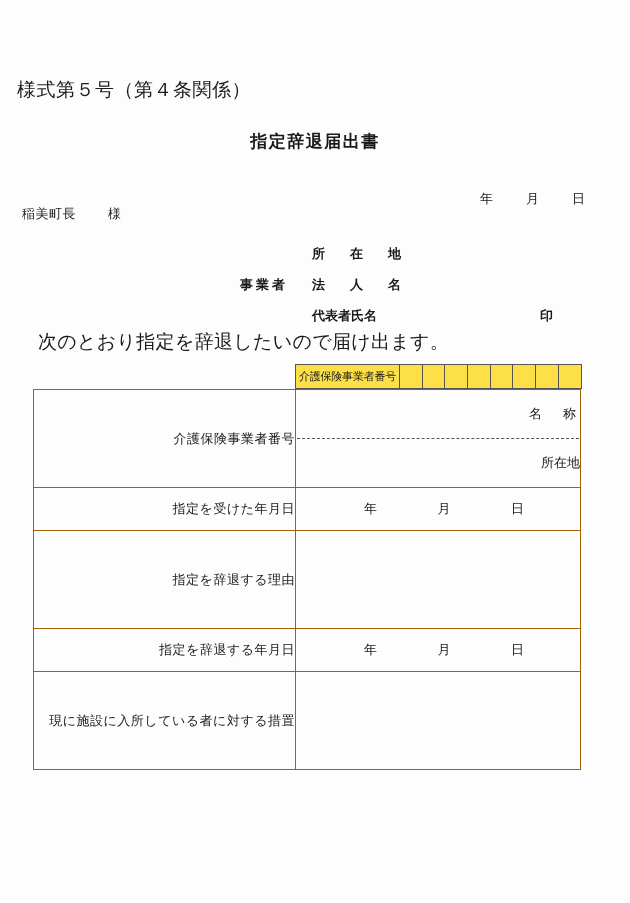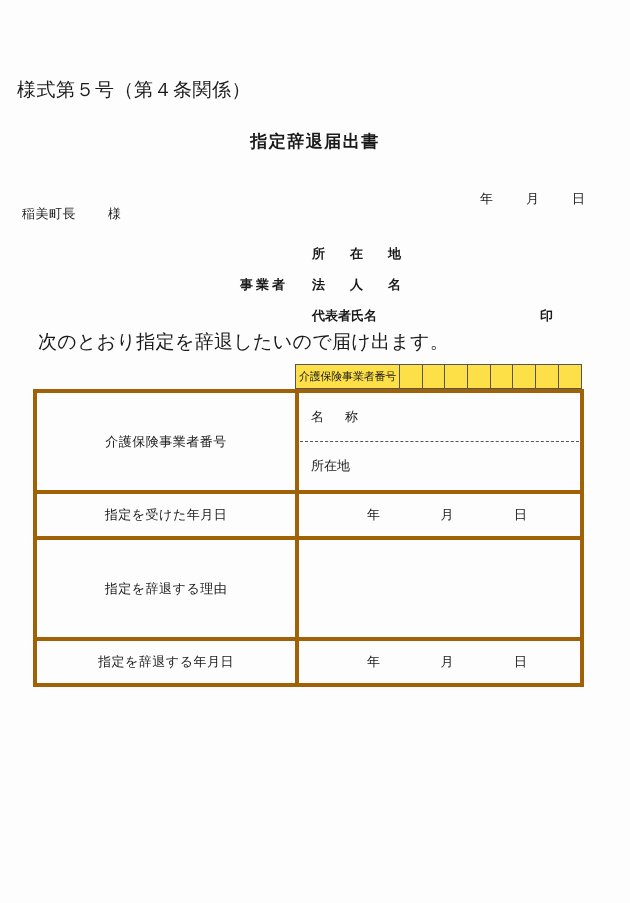--- a/index.html
+++ b/index.html
@@ -142,24 +142,25 @@
 
   .tbl {
     position: absolute;
     left: 0;
     top: 25px;
     width: 547px;
     border-collapse: collapse;
     table-layout: fixed;
   }
   .tbl td {
-    border: 4px solid #a16207;
+    border: 1px solid #a16207;
     font-size: 13px;
     padding: 0;
     vertical-align: middle;
+    text-align: right;
   }
   .col-label { width: 262px; }
   .col-value { width: 285px; }
 
   .label-cell {
     text-align: center;
     letter-spacing: 0.5px;
   }
   .value-cell { position: relative; }
 
@@ -274,18 +275,22 @@
           <td class="label-cell h-date">指定を辞退する年月日</td>
           <td class="value-cell h-date">
             <div class="date-fields">
               <span>年</span>
               <span>月</span>
               <span>日</span>
             </div>
           </td>
         </tr>
 
+        <tr>
+          <td class="label-cell h-big">現に施設に入所している者に対する措置</td>
+          <td class="value-cell h-big"></td>
+        </tr>
 
       </tbody>
     </table>
   </div>
 
 </div>
 
 </body></html>

